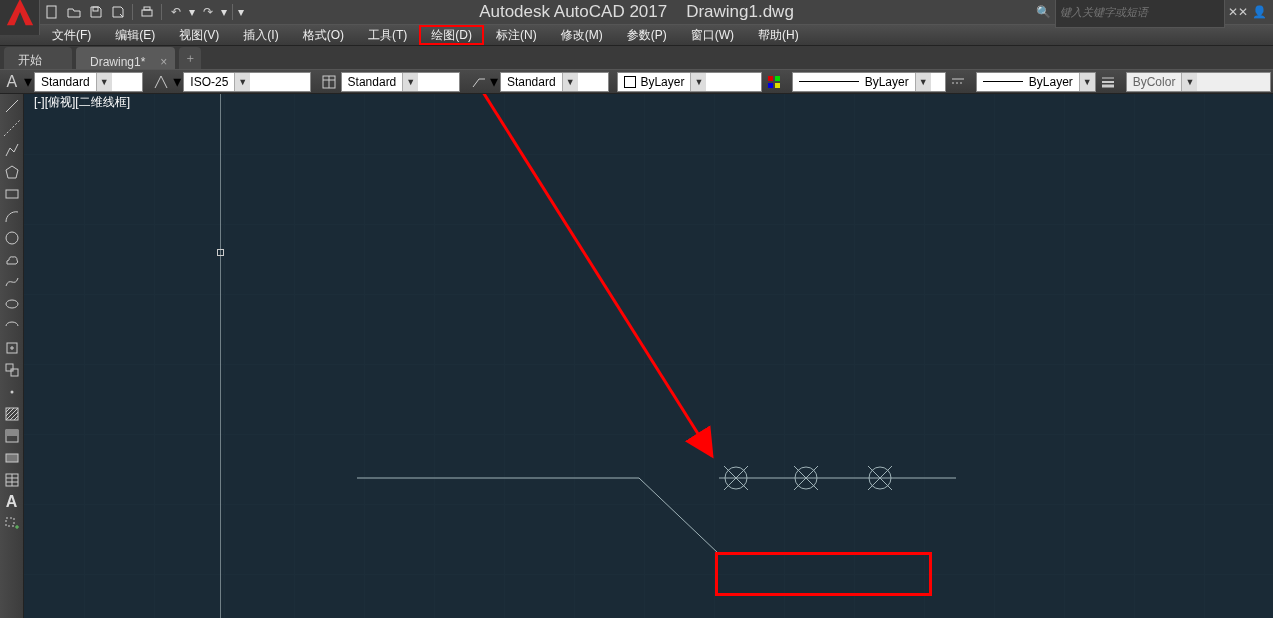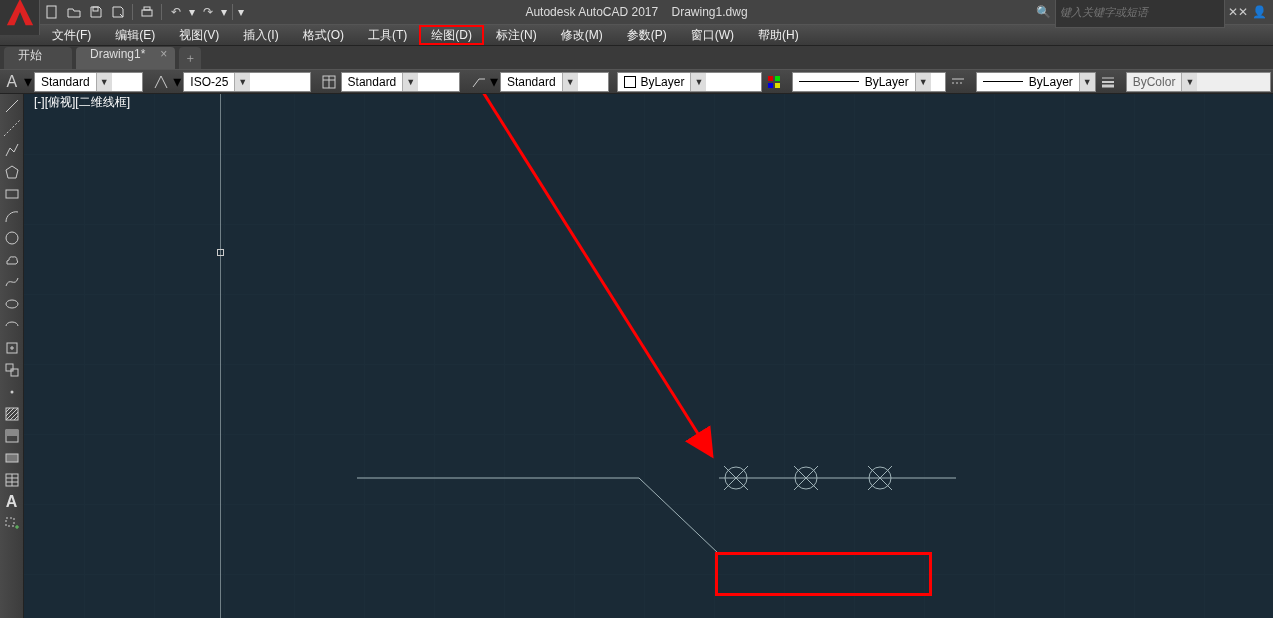--- a/index.html
+++ b/index.html
@@ -7,33 +7,33 @@
   .app { width: 1273px; height: 618px; display: flex; flex-direction: column; position: relative; }
 
   
   .qat-bar { height: 24px; background: #444; display: flex; align-items: center; color: #ddd; font-size: 12px; position: relative; }
   .big-a { width: 40px; height: 46px; background: #353535; display: flex; align-items: center; justify-content: center; border-right: 1px solid #555; position: relative; z-index: 5; }
   .big-a svg { width: 30px; height: 30px; }
   .qat-icons { display: flex; align-items: center; height: 24px; padding-left: 2px; gap: 2px; }
   .qat-btn { width: 20px; height: 20px; display: flex; align-items: center; justify-content: center; color: #ccc; font-size: 12px; cursor: pointer; }
   .qat-sep { width: 1px; height: 16px; background: #666; margin: 0 2px; }
   .qat-dd { width: 8px; display:flex; align-items:center; justify-content:center; }
-  .title-center { position: absolute; left: 50%; transform: translateX(-50%); color: #ddd; font-size: 12px; white-space: nowrap; }
+  .title-center { position: absolute; left: 50%; transform: translateX(-50%); color: #ddd; font-size: 17px; white-space: nowrap; }
   .title-right { position: absolute; right: 4px; display: flex; align-items: center; gap: 4px; }
   .search-box { width: 170px; height: 18px; background: #333; border: 1px solid #555; color: #888; font-size: 11px; padding: 15px 4px; font-style: italic;}
   .title-ricon { width: 18px; height: 18px; display: flex; align-items: center; justify-content: center; color: #ccc; }
 
   
   .menu-bar { height: 22px; background: linear-gradient(#4f4f4f,#3a3a3a); display: flex; align-items: stretch; color: #eee; font-size: 12px; padding-left: 40px; border-top:1px solid #555; border-bottom:1px solid #222;}
   .menu-item { padding: 0 12px; display: flex; align-items: center; cursor: pointer; text-align: center; }
   .menu-item.highlight { border: 2px solid red; padding: 0 10px; position: relative; z-index: 3;}
   
   
   .doc-tabs { height: 24px; background: #3a3a3a; display: flex; align-items: flex-end; font-size: 12px; color: #ddd; border-bottom: 1px solid #555;}
-  .doc-tab { height: 22px; padding: 0 30px 0 14px; background: #5a5a5a; border-radius: 4px 4px 0 0; margin-left: 4px; display: flex; align-items: flex-start; position:relative;}
+  .doc-tab { height: 22px; padding: 0 30px 0 14px; background: #5a5a5a; border-radius: 4px 4px 0 0; margin-left: 4px; display: flex; align-items: flex-end; position:relative;}
   .doc-tab .close { position:absolute; right:8px; font-size:12px; color:#aaa; cursor:pointer;}
   .doc-tab.first { background:#4a4a4a; }
   .doc-plus { width: 22px; height: 22px; background: #4a4a4a; border-radius:4px 4px 0 0; margin-left:4px; display:flex;align-items:center;justify-content:center;color:#aaa;cursor:pointer;}
 
   
   .style-row { height: 24px; background: linear-gradient(#4a4a4a,#3a3a3a); display: flex; align-items: center; gap: 2px; padding: 0 2px; border-bottom:1px solid #222;}
   .dd { display: flex; align-items: center; height: 20px; background: #fff; border: 1px solid #888; font-size: 12px; }
   .dd-label { padding: 14px 6px; color: #000; height:100%; display:flex; align-items:center; min-width:0;}
   .dd-arrow { width: 16px; height: 100%; background: #ddd; display:flex; align-items:center; justify-content:center; border-left:1px solid #aaa; color:#333; font-size:9px;}
   .style-icon { width: 20px; height:20px; display:flex; align-items:center; justify-content:center; color:#ccc; }

